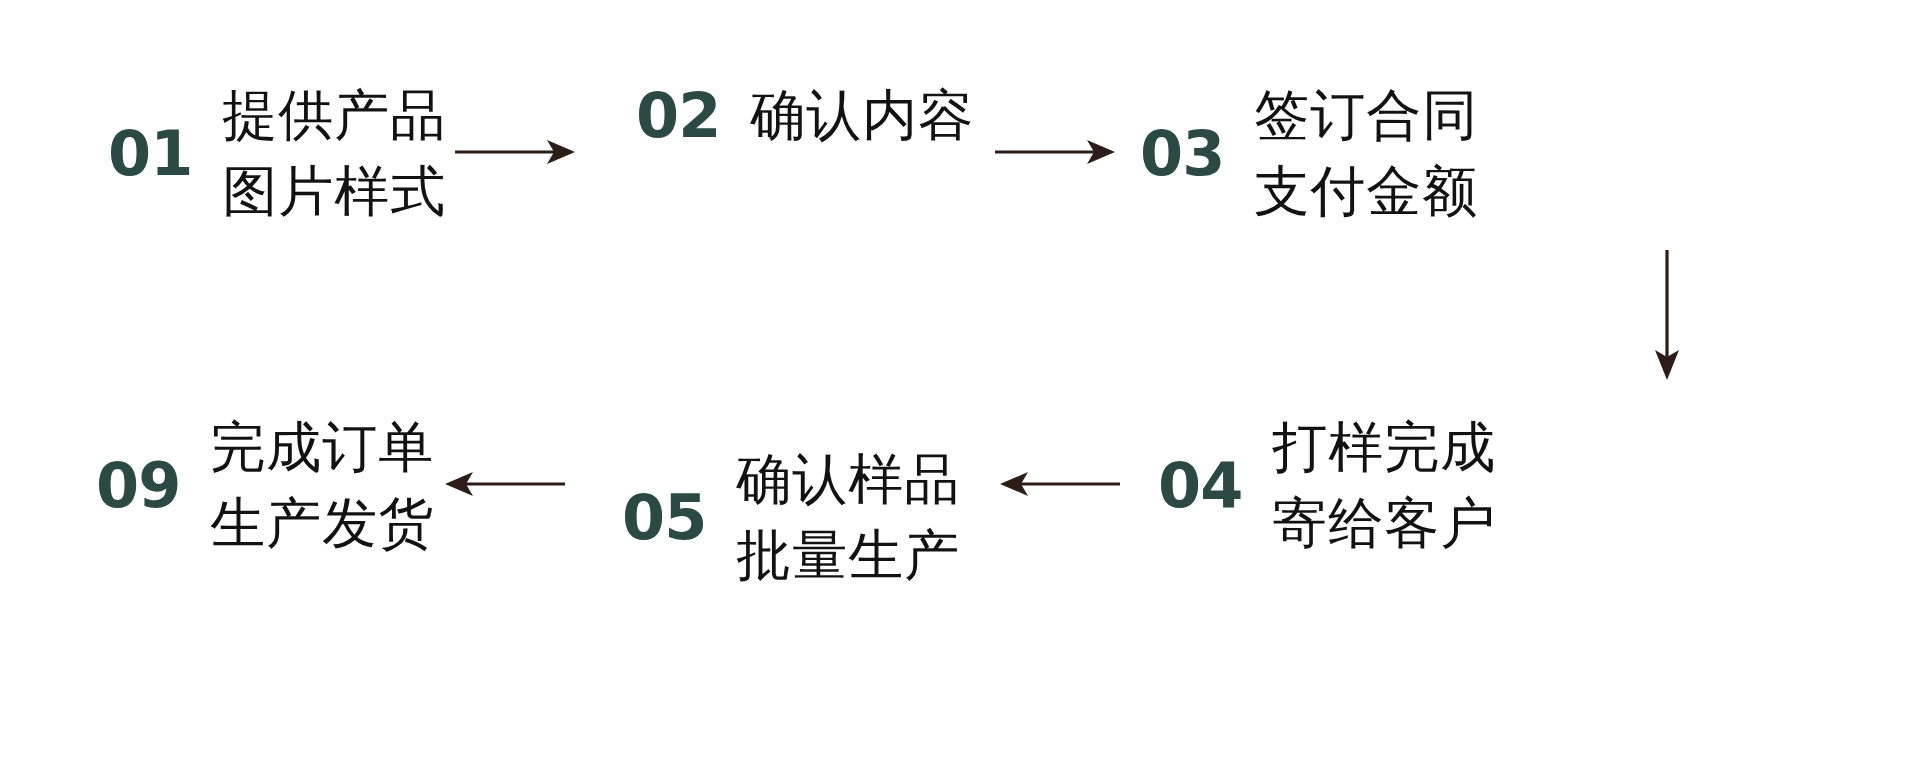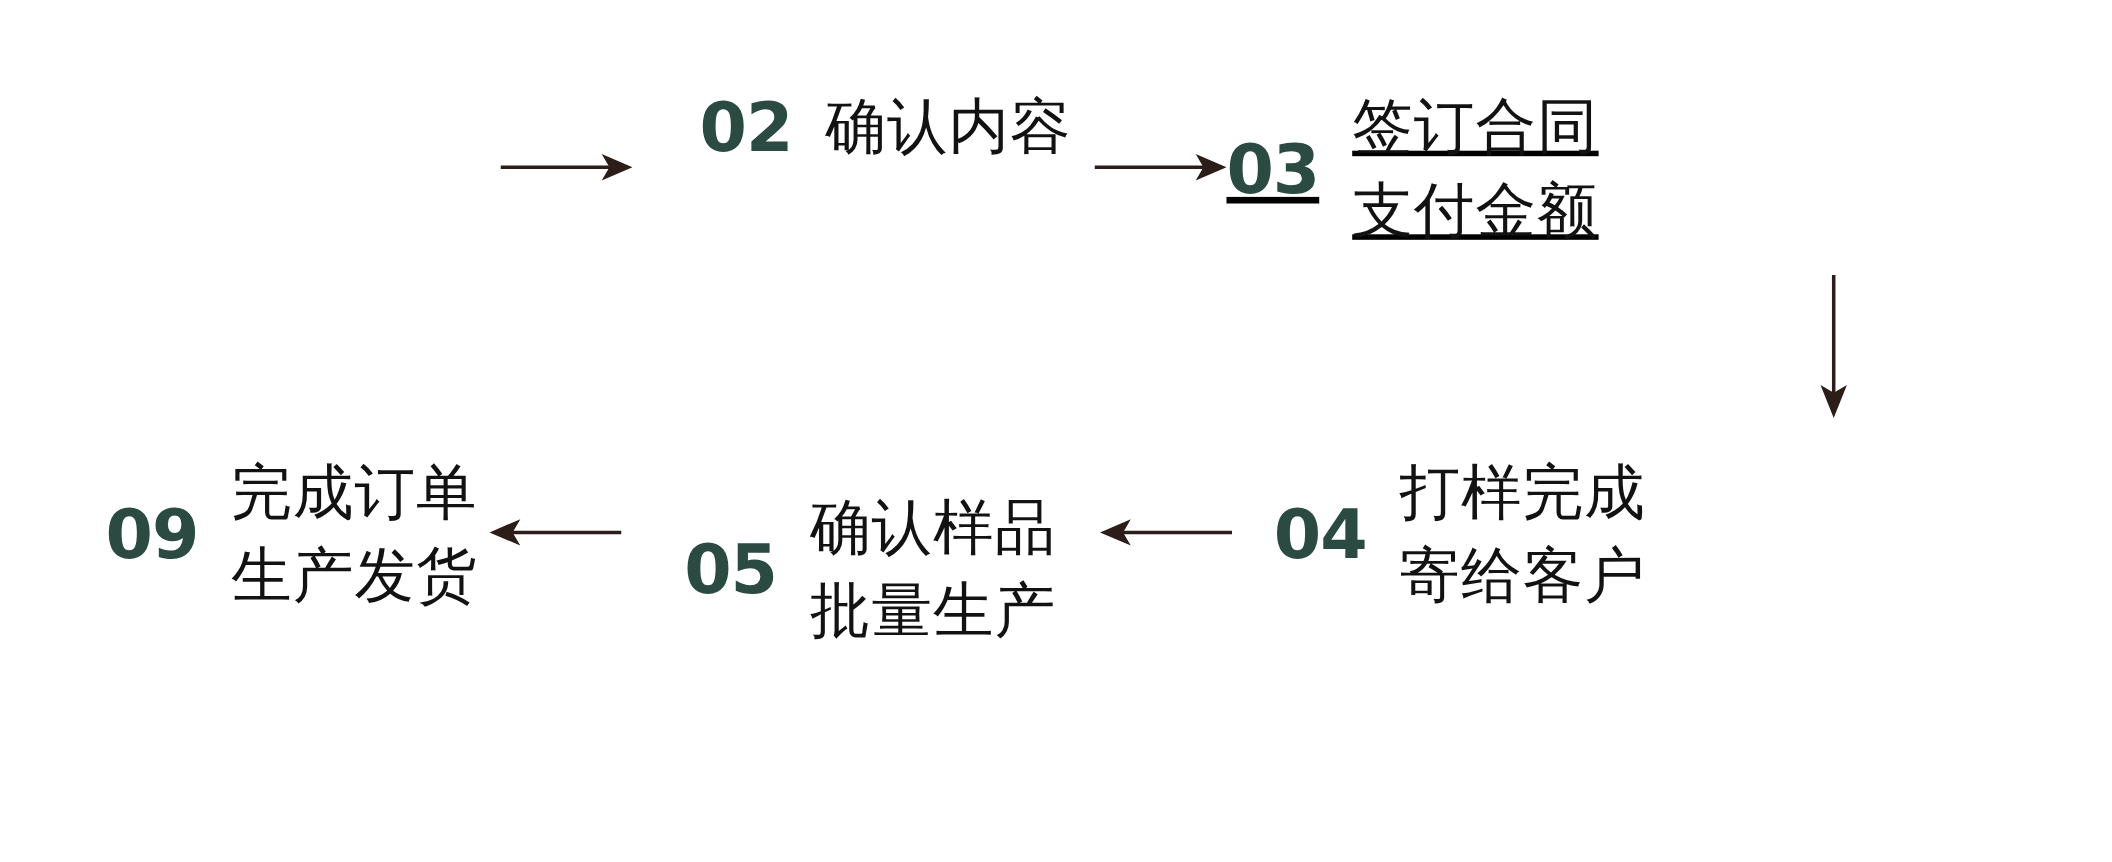--- a/index.html
+++ b/index.html
@@ -53,21 +53,21 @@
     color: #121212;
     letter-spacing: 1px;
   }
 
   
   .row-top   { top: 78px; }
   .row-bot   { top: 410px; }
 
   .col-a { left: 108px; }
   .col-b { left: 636px; }
-  .col-c { left: 1115px; text-decoration: underline; }
+  .col-c { left: 1140px; }
 
   
   .bcol-a { left: 96px; }
   .bcol-b { left: 622px; margin-top: 32px; }
   .bcol-c { left: 1158px; }
 
   
   .arrow {
     position: absolute;
     overflow: visible;
@@ -86,20 +86,27 @@
   .arrow-h2 { left: 995px; top: 130px;  width: 120px; height: 44px; }
   .arrow-v1 { left: 1645px; top: 250px; width: 44px;  height: 130px; }
   .arrow-h3 { left: 1000px; top: 462px; width: 120px; height: 44px; }
   .arrow-h4 { left: 445px;  top: 462px; width: 120px; height: 44px; }
 </style>
 </head>
 <body>
 
 <div id="flow-root">
 
+  <div class="step row-top col-a">
+    <div class="step-number">01</div>
+    <div class="step-label">
+      <div class="step-line">提供产品</div>
+      <div class="step-line">图片样式</div>
+    </div>
+  </div>
 
   <div class="arrow arrow-h1">
     <svg width="120" height="44" viewBox="0 0 120 44">
       <line class="arrow-stroke" x1="0" y1="22" x2="104" y2="22" stroke-width="3.2"></line>
       <path class="arrow-head" d="M 92 10 L 120 22 L 92 34 L 99 22 Z"></path>
     </svg>
   </div>
 
   <div class="step row-top col-b">
     <div class="step-number">02</div>

